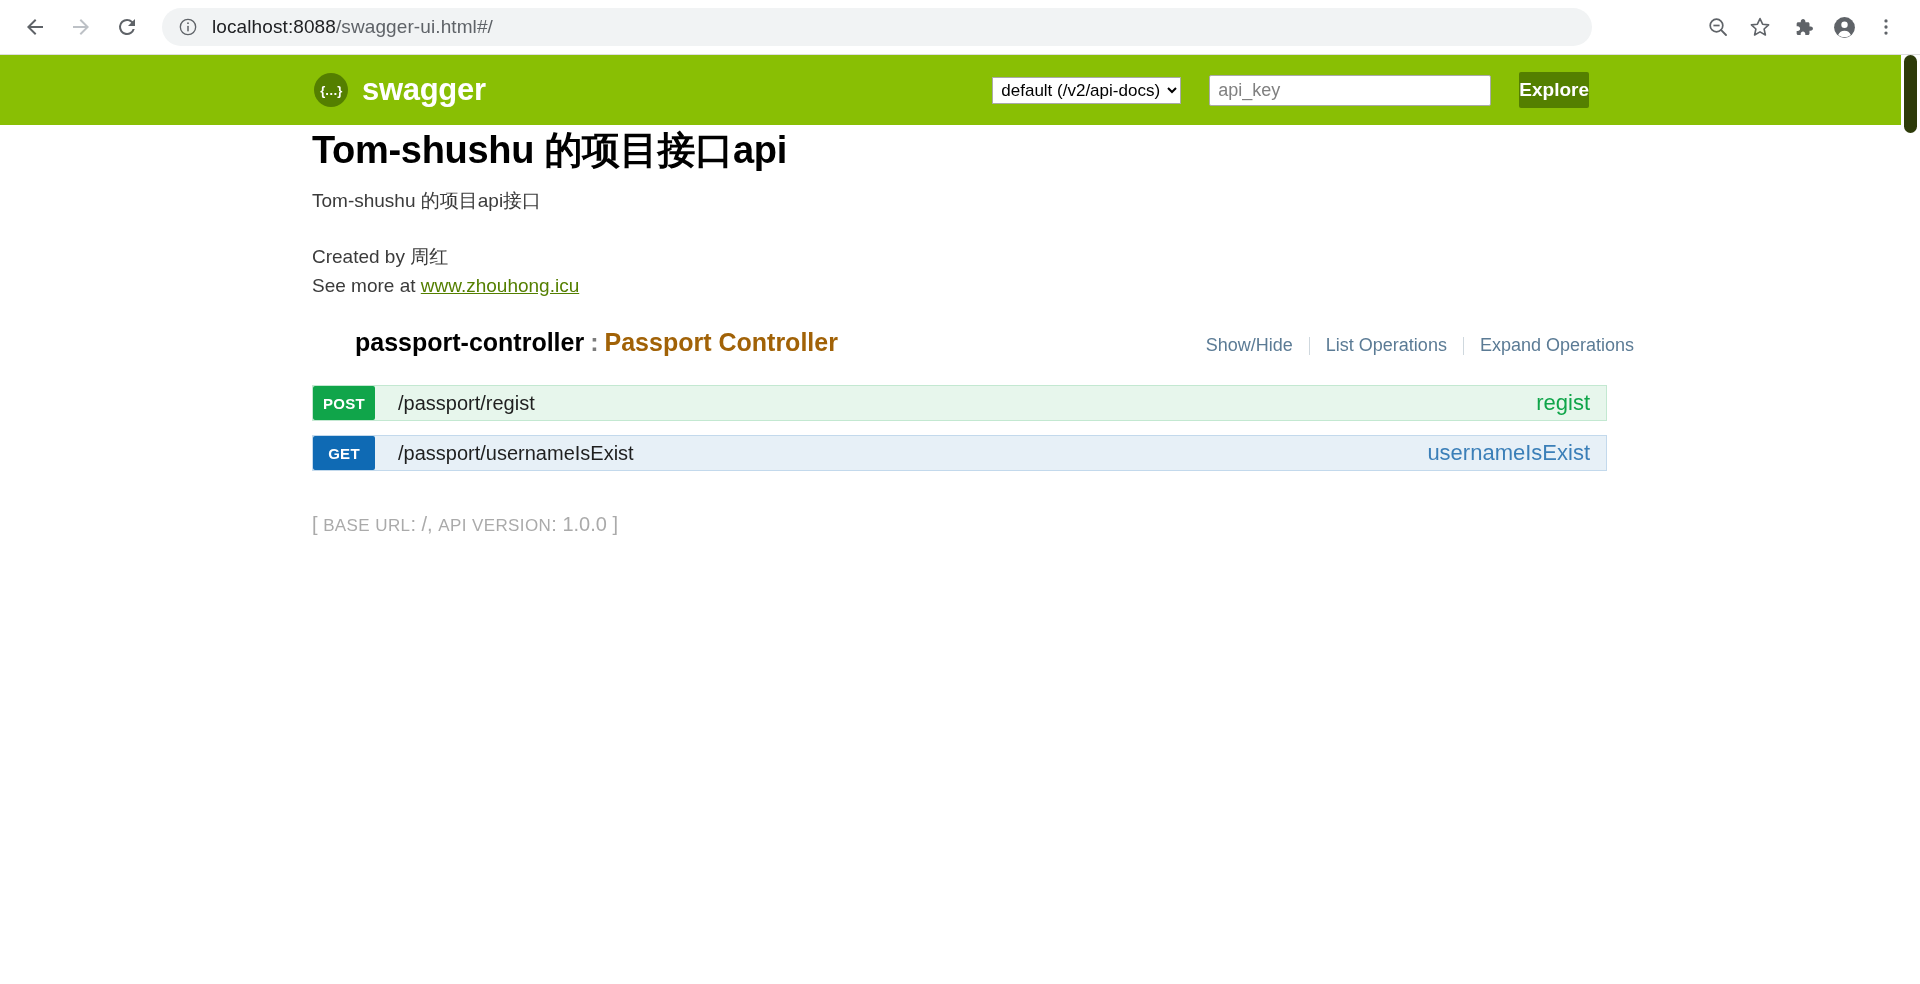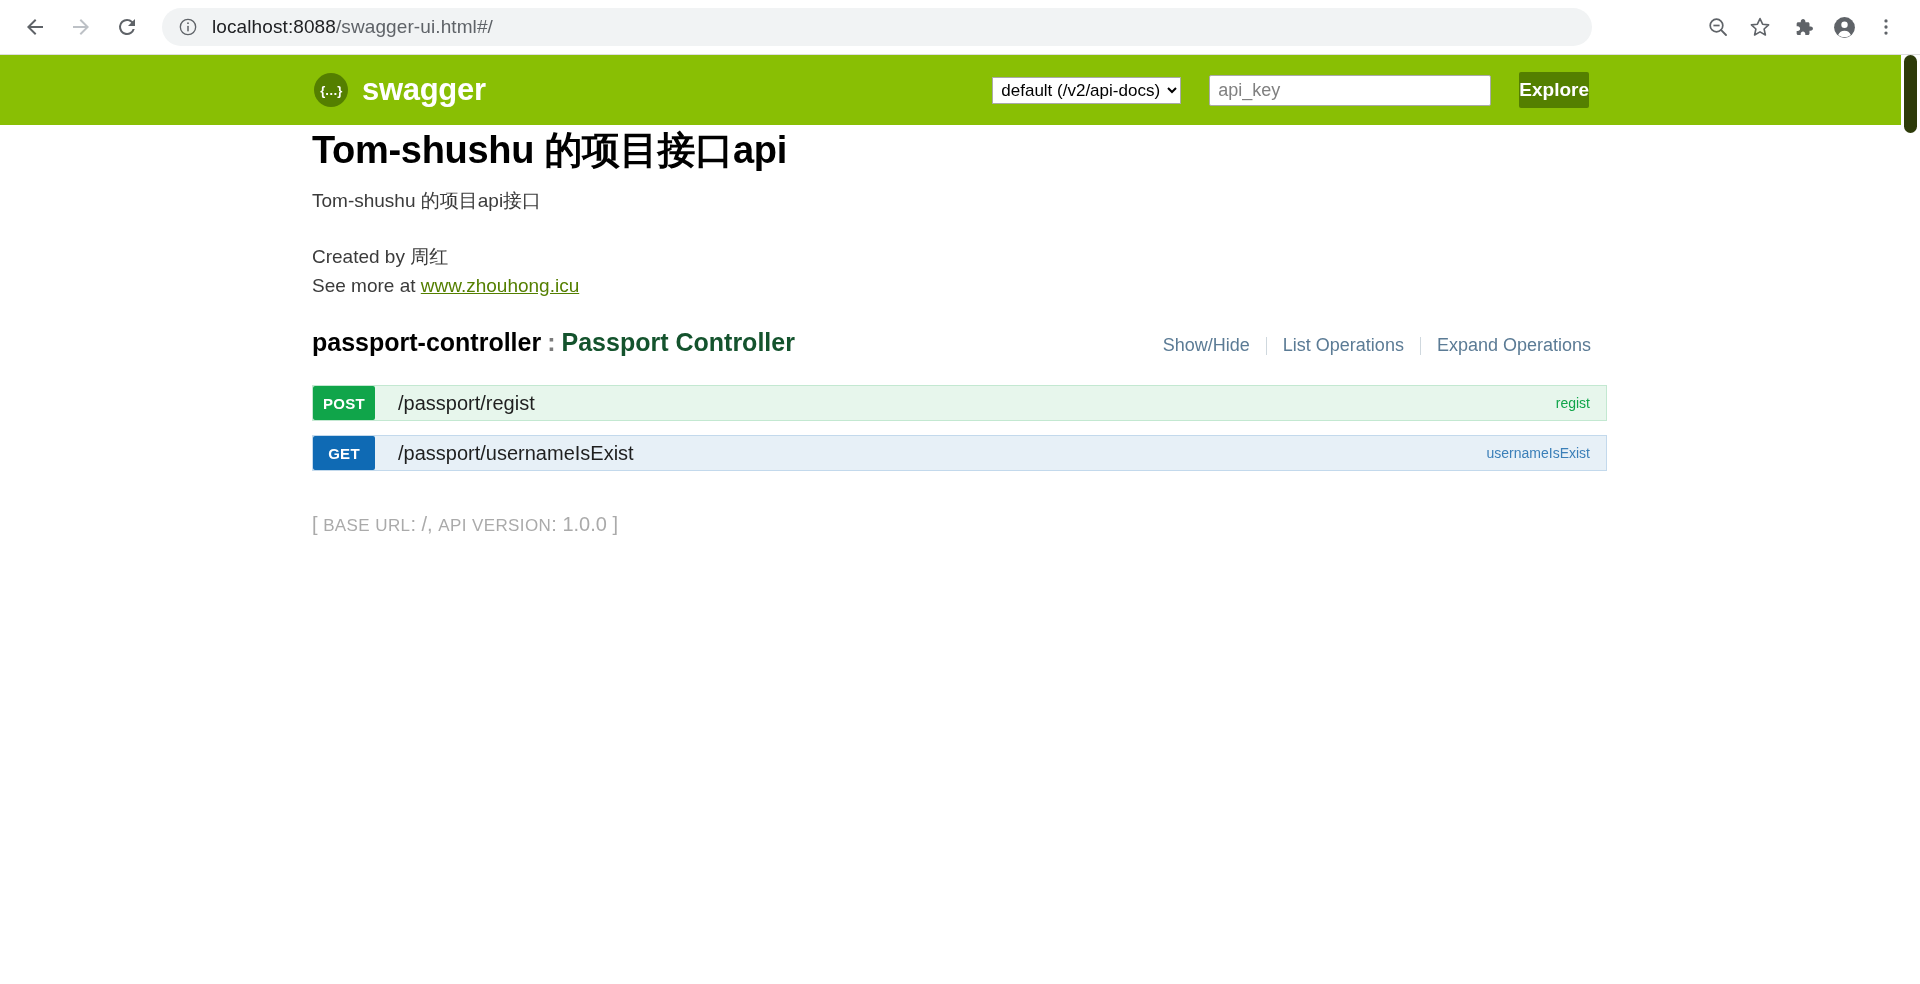--- a/index.html
+++ b/index.html
@@ -165,38 +165,39 @@
     color: #547f00;
     text-decoration: underline;
     cursor: pointer;
   }
 
   .resource-head {
     display: flex;
     align-items: baseline;
     margin-top: 28px;
     width: 1295px;
+    margin-left: 43px;
   }
   .resource-name {
     font-size: 25px;
     font-weight: bold;
     color: #000000;
     cursor: pointer;
     text-decoration: none;
   }
   .resource-sep {
     font-size: 25px;
     color: #7c7c7c;
     font-weight: bold;
     margin: 0 6px;
   }
   .resource-desc {
     font-size: 25px;
     font-weight: bold;
-    color: #14532d;
+    color: #a16207;
   }
   .resource-ops {
     margin-left: auto;
     display: flex;
     align-items: center;
     font-size: 18px;
   }
   .resource-ops a {
     color: #5b7b95;
     text-decoration: none;
@@ -240,21 +241,21 @@
 
   .endpoint-path {
     margin-left: 23px;
     font-size: 20px;
     color: #1f1f1f;
     cursor: pointer;
   }
   .endpoint-summary {
     margin-left: auto;
     margin-right: 16px;
-    font-size: 14px;
+    font-size: 22px;
   }
   .endpoint.post .endpoint-summary { color: #10a54a; }
   .endpoint.get  .endpoint-summary { color: #3b7fb8; }
 
   .footer-info {
     margin-top: 42px;
     font-size: 20px;
     color: #aaaaaa;
   }
   .footer-info .sc {

